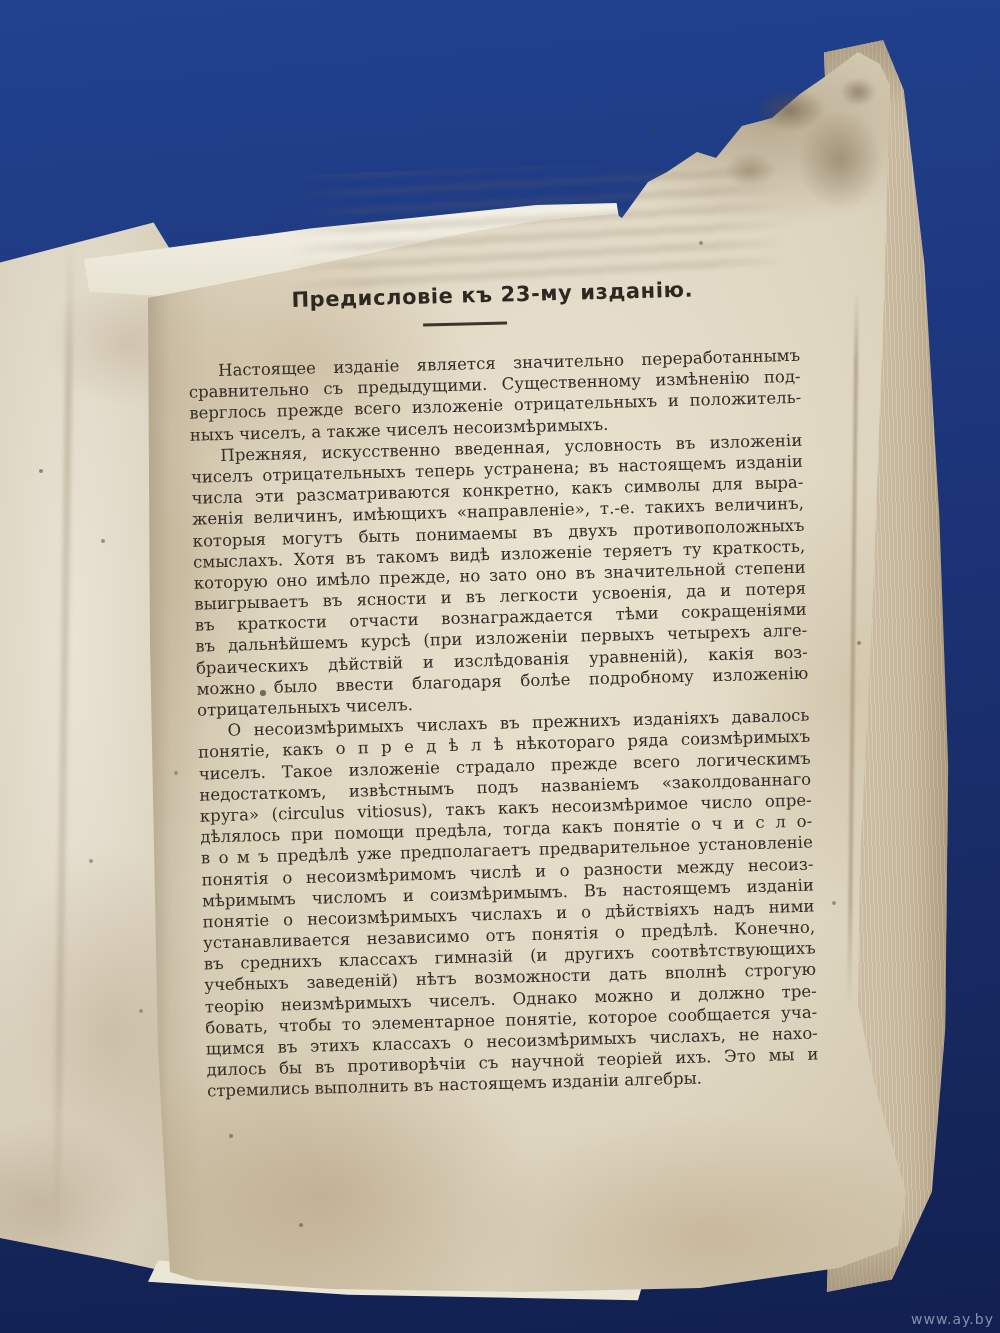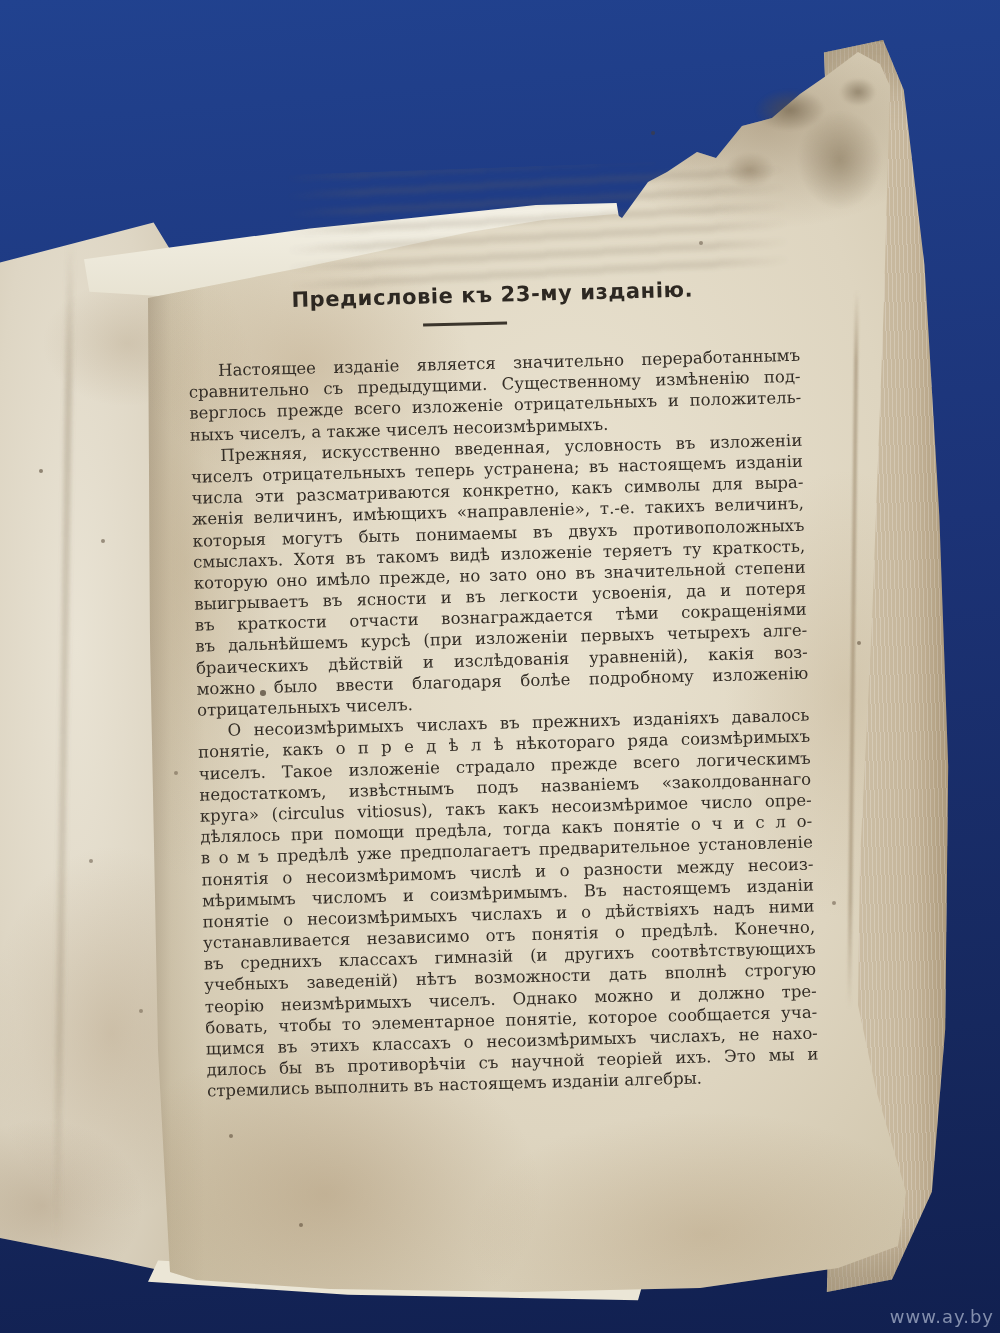--- a/index.html
+++ b/index.html
@@ -101,21 +101,21 @@
     text-align:center;font-family:"DejaVu Sans",sans-serif;font-weight:bold;
     font-size:21px;letter-spacing:.6px;color:#2d2822;
   }
   .title-rule{width:84px;height:3px;background:#3b352c;margin:15px auto 0;transform:translateX(-28px);}
   .paras{margin-top:28px;font-size:16.5px;line-height:21.2px;}
   .para .tline{text-align:justify;text-align-last:justify;height:21.2px;}
   .para .tline:first-child{text-indent:30px;}
   .para .tline:last-child{text-align-last:left;}
   .watermark{
     position:absolute;right:6px;bottom:6px;
-    font-family:"DejaVu Sans",sans-serif;font-size:18px;letter-spacing:1px;
+    font-family:"DejaVu Sans",sans-serif;font-size:14px;letter-spacing:1px;
     color:#97a2bd;opacity:.85;
   }
 </style>
 </head>
 <body>
 
 <div class="scene">
   <div class="stack-right"></div>
   <div class="left-page"></div>
   <div class="left-crease"></div>

